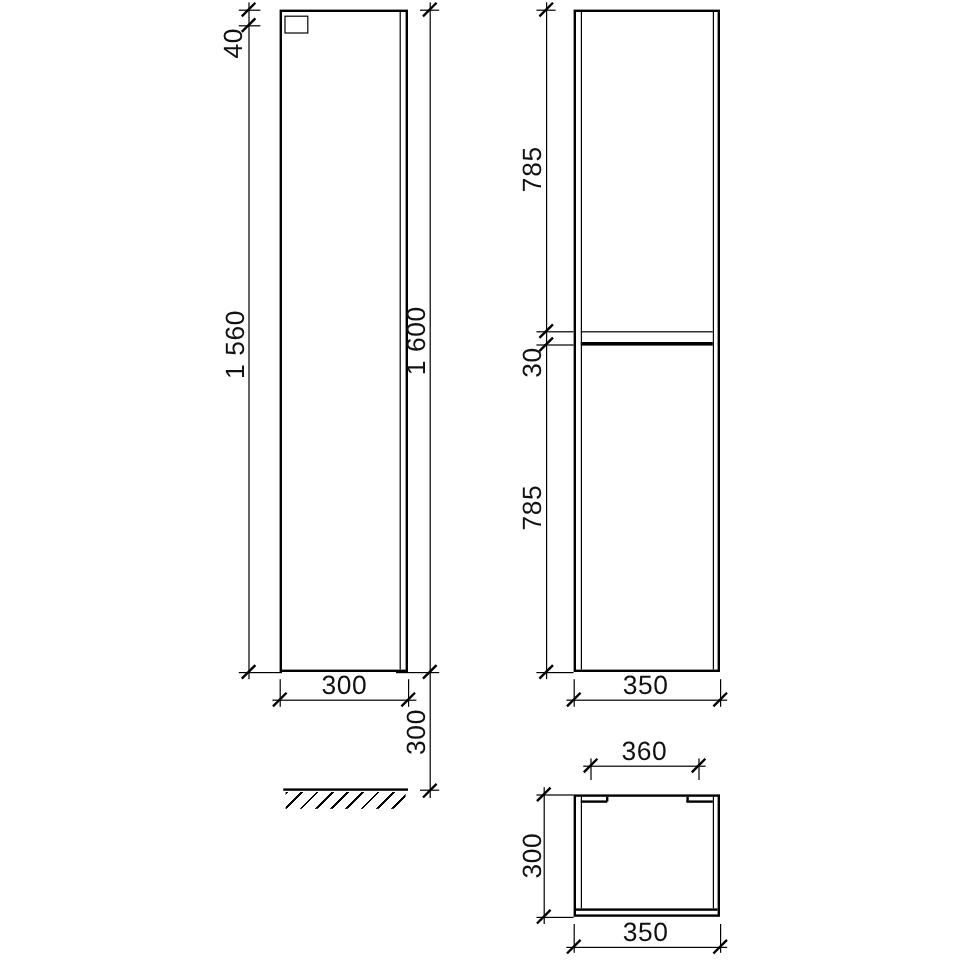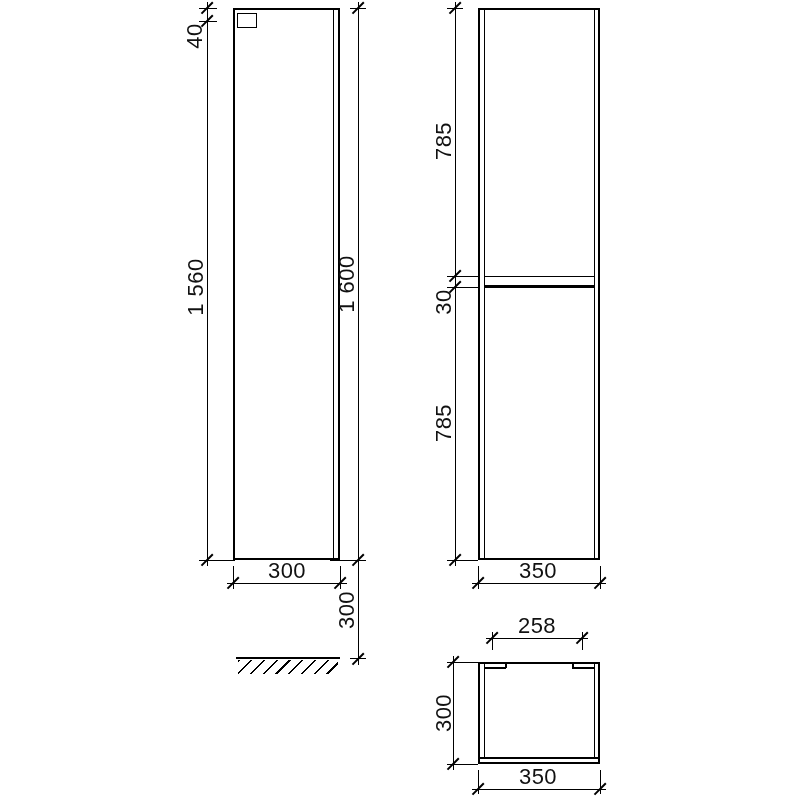--- a/index.html
+++ b/index.html
@@ -104,17 +104,17 @@
   <div class="vl" style="left:478px;top:770px;height:24px;"></div>
   <div class="vl" style="left:600px;top:770px;height:24px;"></div>
 
   <div class="tick" style="left:484px;top:637px;"></div>
   <div class="tick" style="left:574px;top:637px;"></div>
   <div class="tick" style="left:445px;top:661px;"></div>
   <div class="tick" style="left:445px;top:763px;"></div>
   <div class="tick" style="left:470px;top:788px;"></div>
   <div class="tick" style="left:592px;top:788px;"></div>
 
-  <span class="dim-text" style="left:537px;top:626px;">258</span>
+  <span class="dim-text" style="left:537px;top:626px;">360</span>
   <span class="dim-text vert" style="left:444px;top:713px;">300</span>
   <span class="dim-text" style="left:538px;top:777px;">350</span>
 
 </div>
 
 </body></html>

